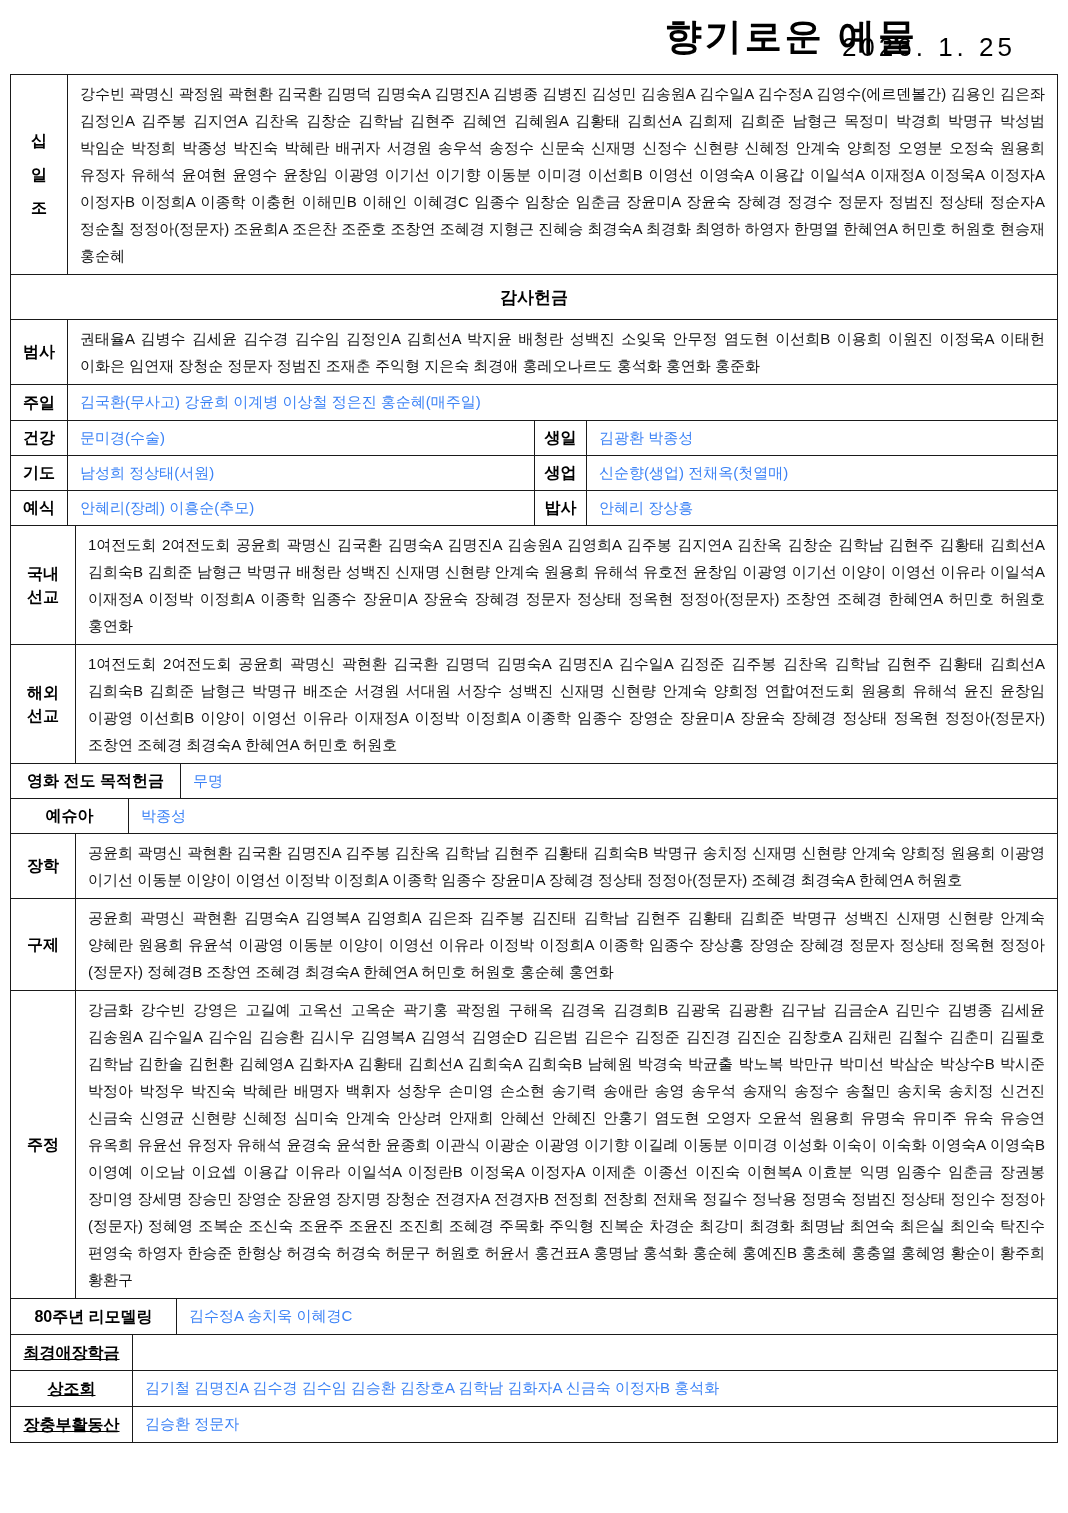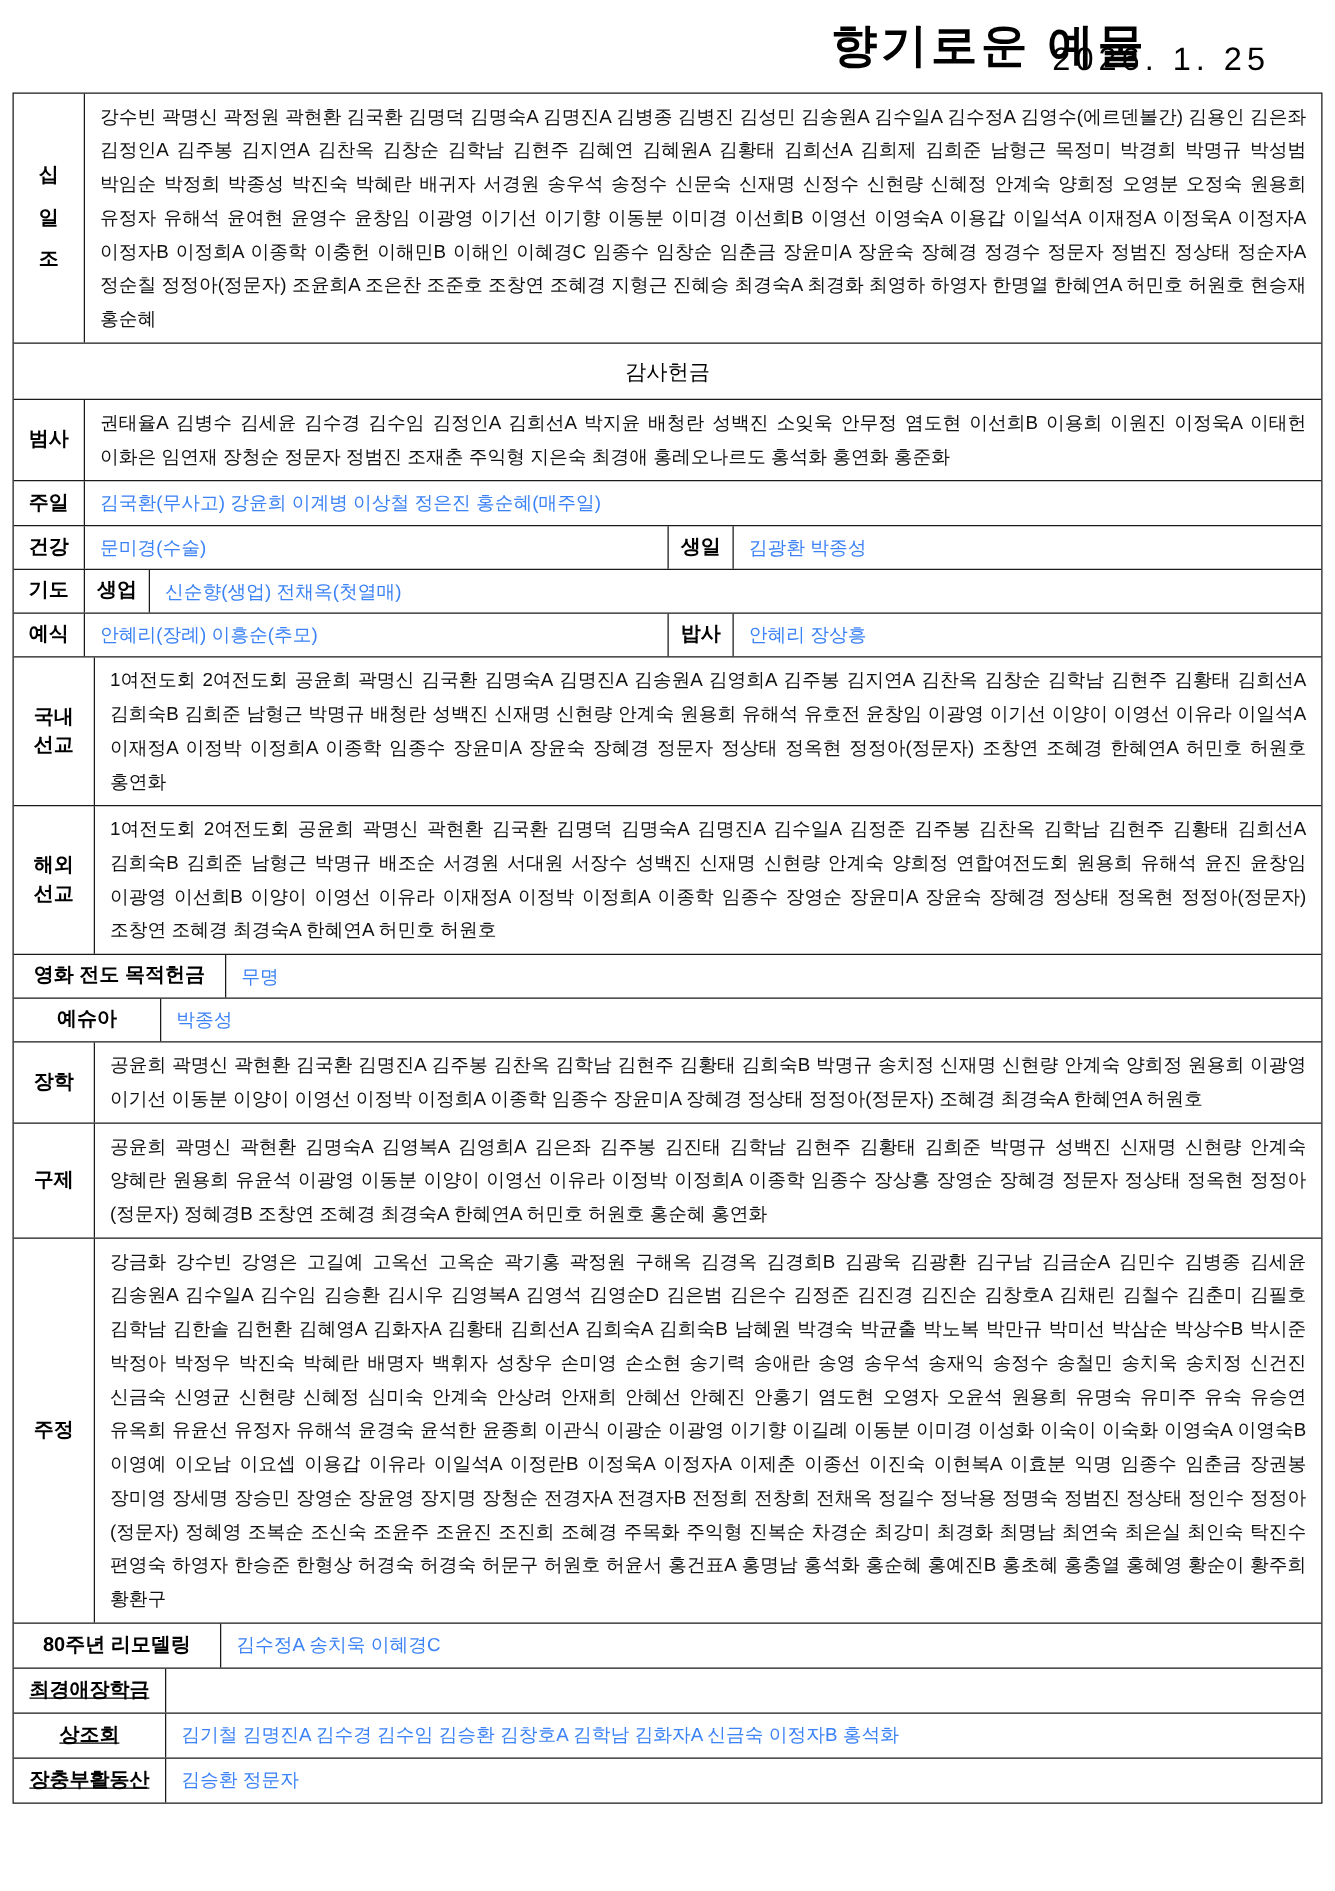--- a/index.html
+++ b/index.html
@@ -77,21 +77,21 @@
   .v-split { flex: 0 0 467px; width: 467px; border-right: 1px solid #1a1a1a; }
   .l2 { flex-basis: 52px; width: 52px; }
   .minh35 { min-height: 35px; }
   .minh36 { min-height: 36px; }
   .section-header {
     flex: 1 1 auto;
     min-height: 44px;
     display: flex;
     align-items: center;
     justify-content: center;
-    font-weight: normal;
+    font-weight: bold;
     font-size: 17px;
     color: #000;
   }
 </style>
 </head>
 <body>
 
 <div>
 
   <div class="page-header">
@@ -124,20 +124,21 @@
 
     <div class="row minh35">
       <div class="cell-label w57">건강</div>
       <div class="cell-value v-split">문미경(수술)</div>
       <div class="cell-label l2">생일</div>
       <div class="cell-value">김광환 박종성</div>
     </div>
 
     <div class="row minh35">
       <div class="cell-label w57">기도</div>
+      <div class="cell-value v-split">남성희 정상태(서원)</div>
       <div class="cell-label l2">생업</div>
       <div class="cell-value">신순향(생업) 전채옥(첫열매)</div>
     </div>
 
     <div class="row minh35">
       <div class="cell-label w57">예식</div>
       <div class="cell-value v-split">안혜리(장례) 이흥순(추모)</div>
       <div class="cell-label l2">밥사</div>
       <div class="cell-value">안혜리 장상흥</div>
     </div>

